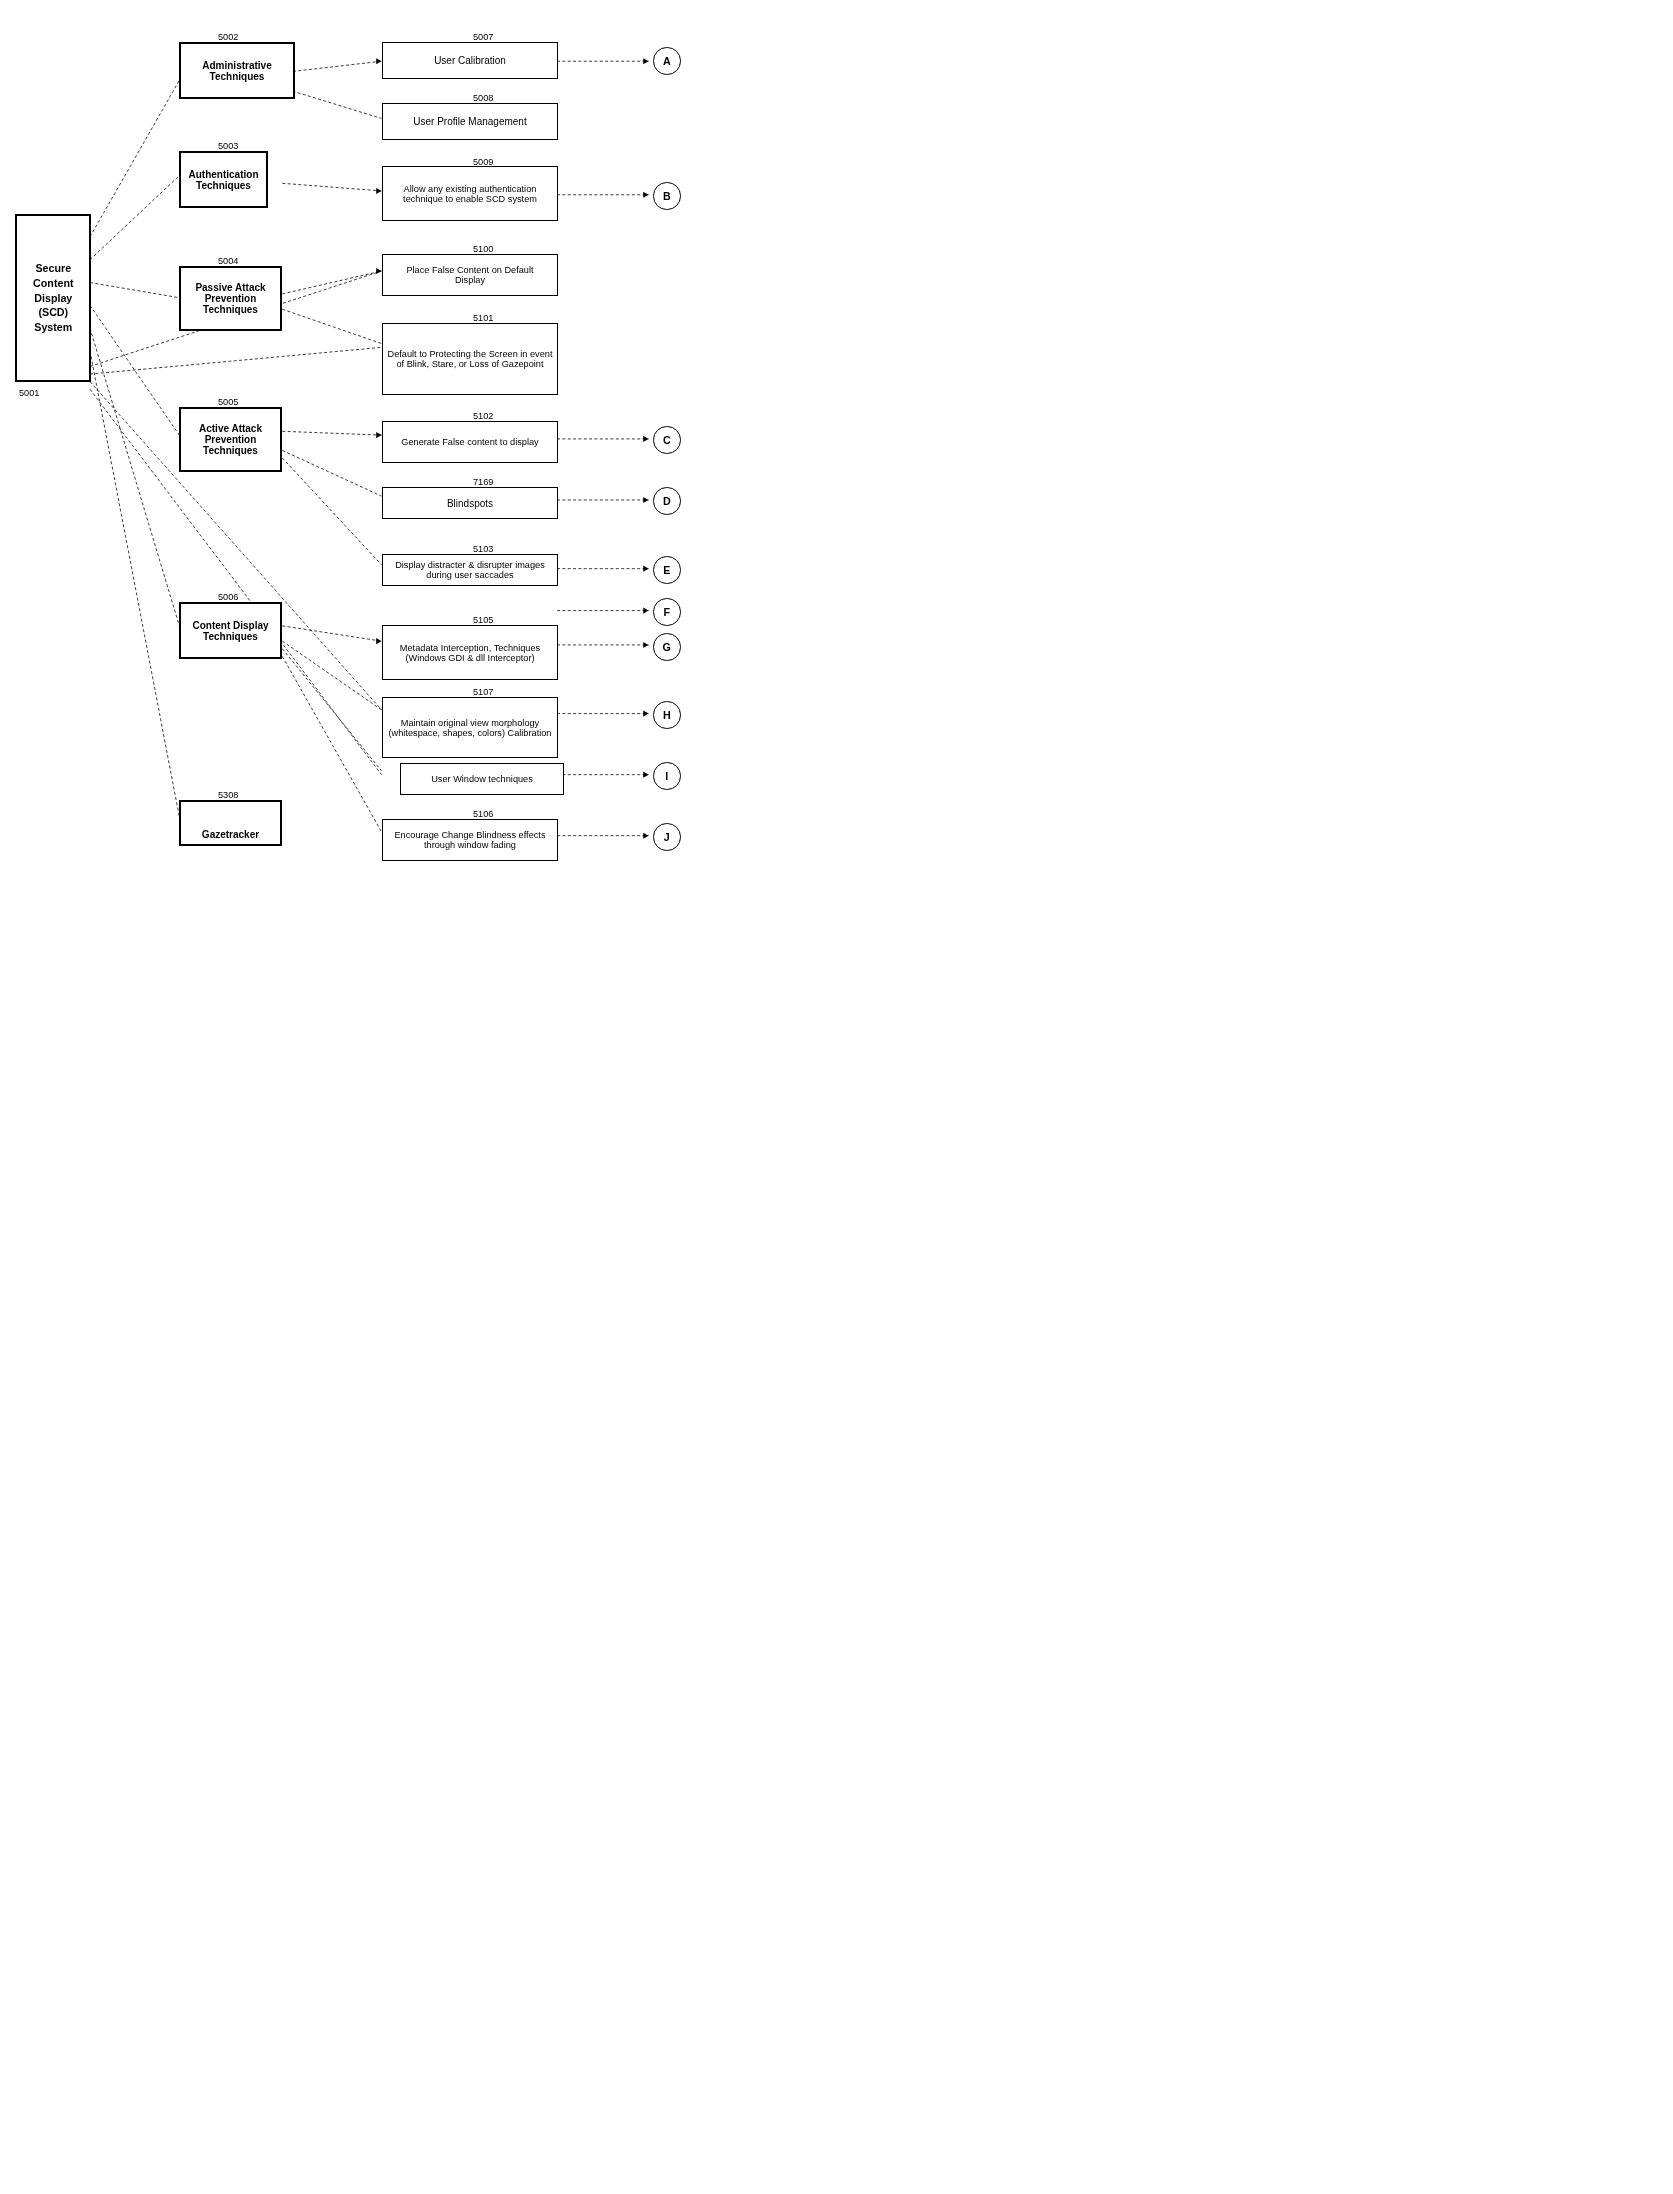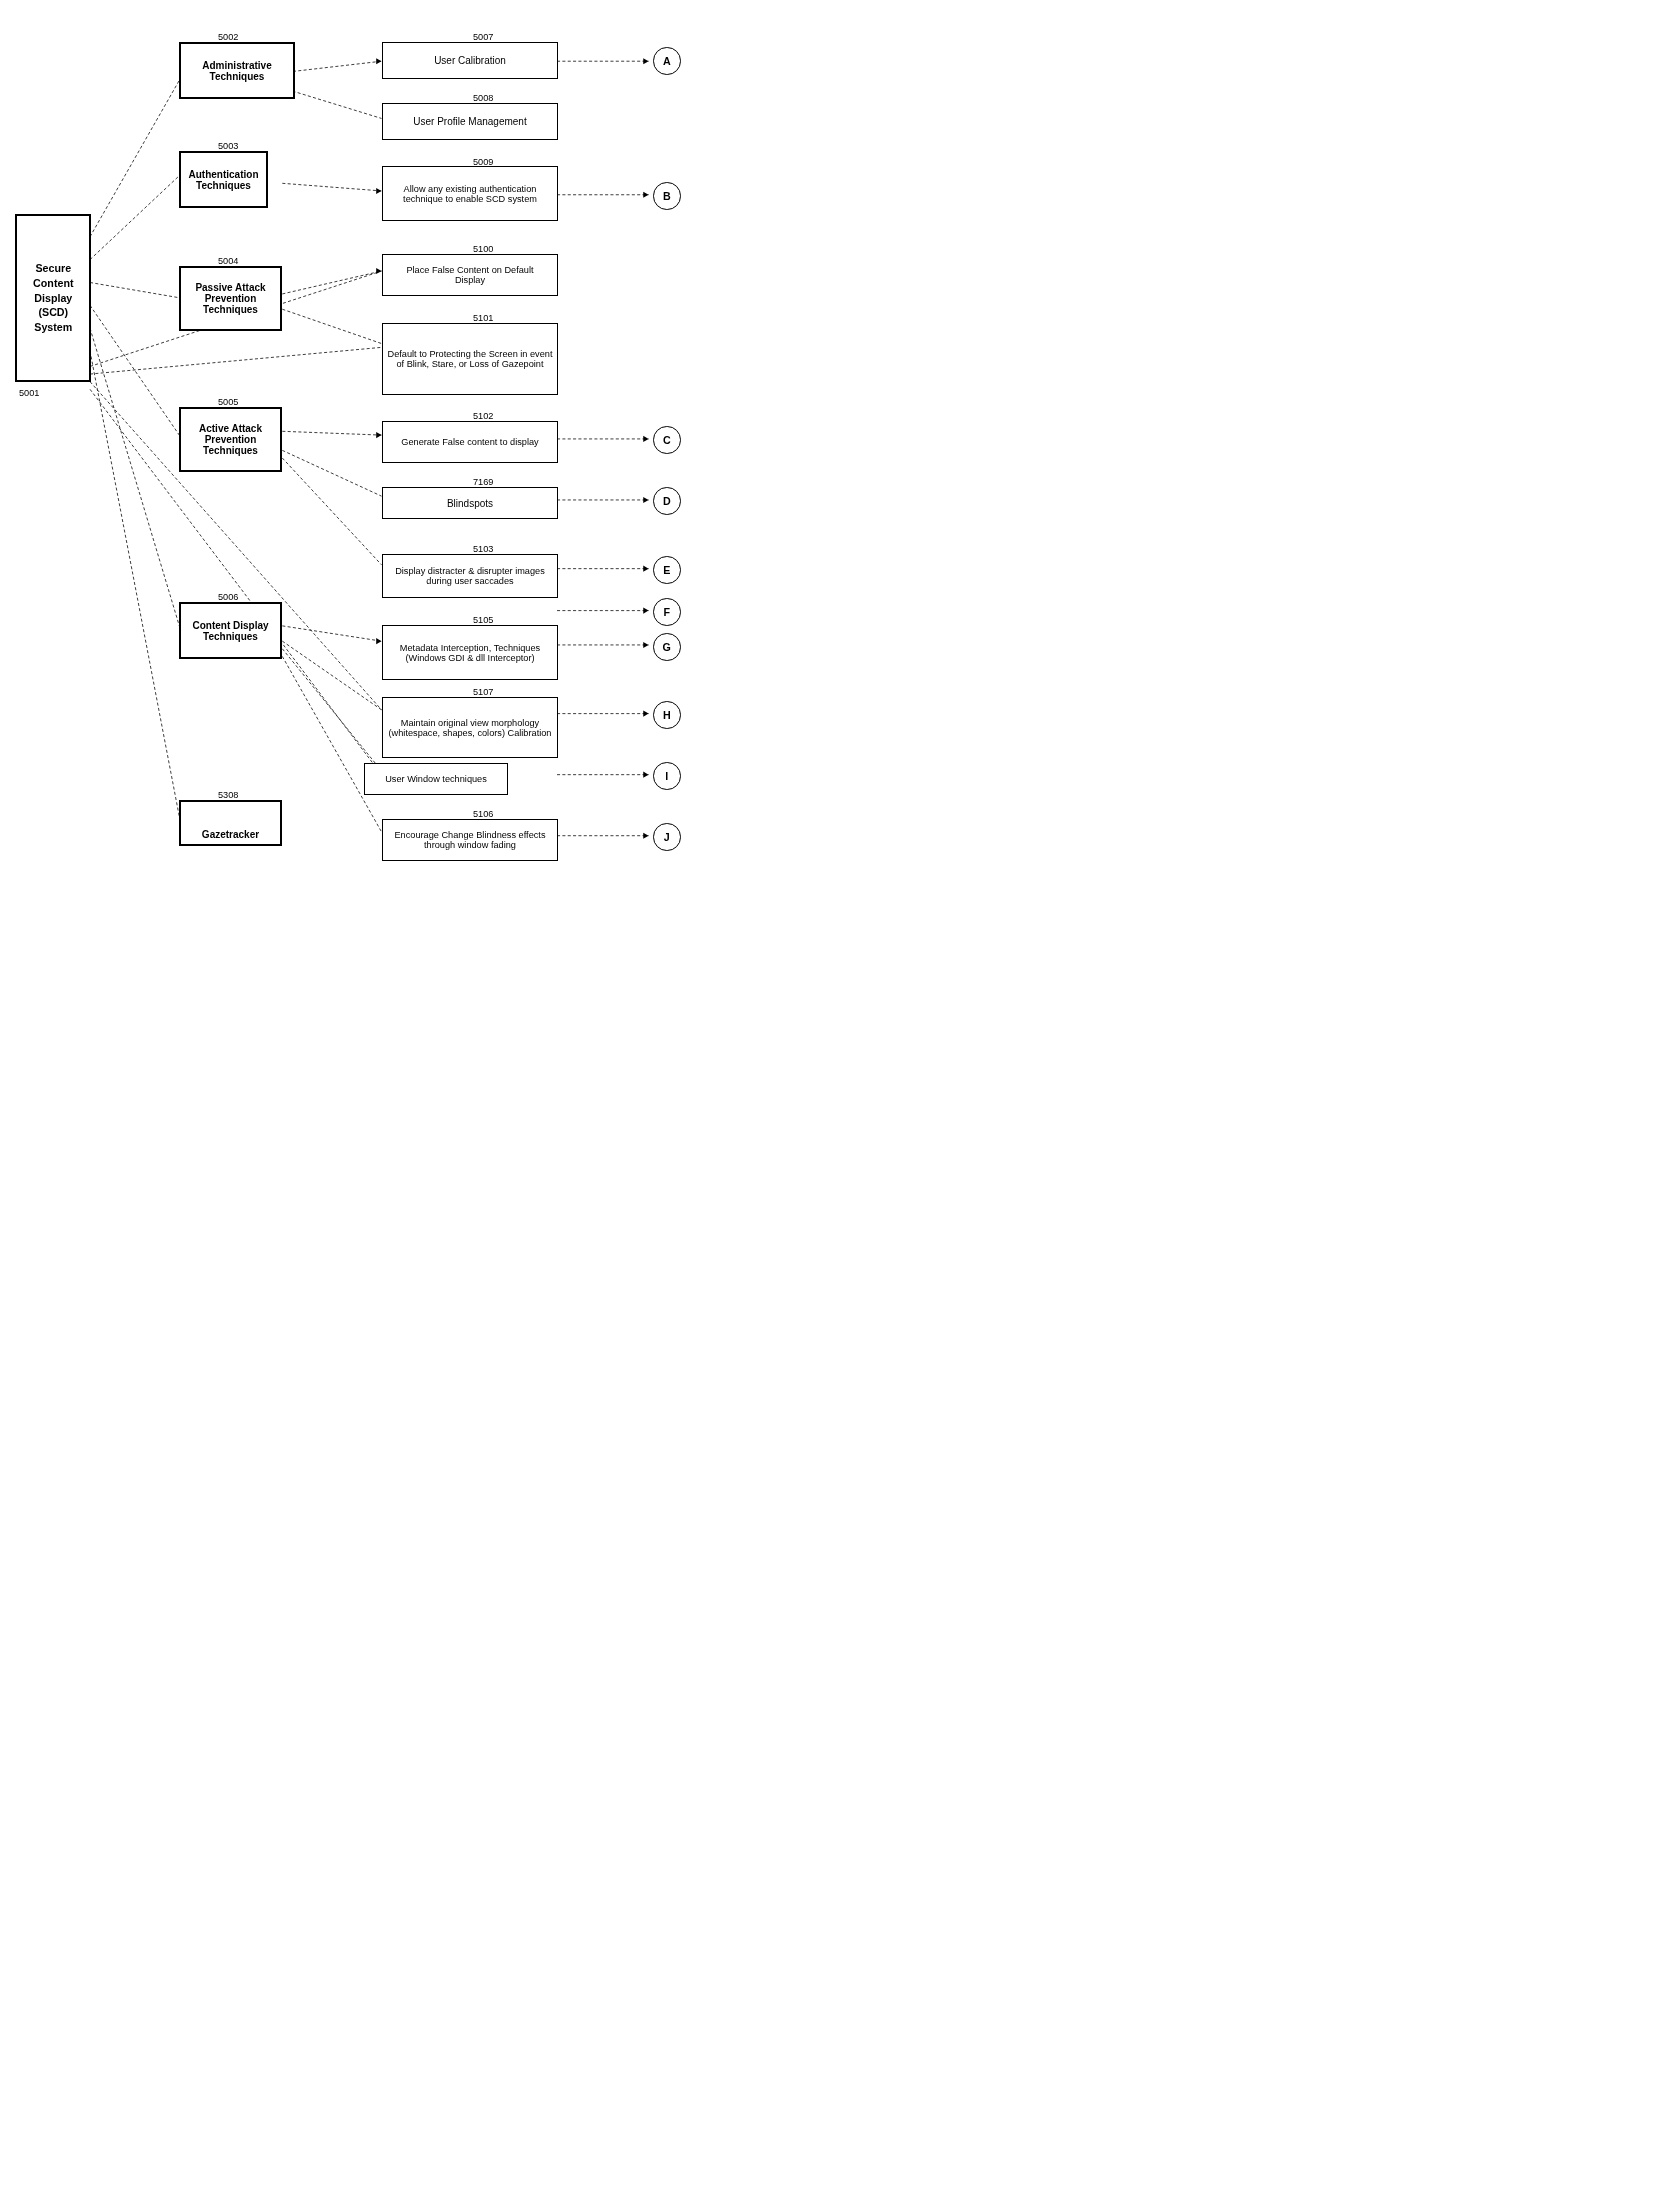--- a/index.html
+++ b/index.html
@@ -228,36 +228,36 @@
   <div class="node" style="left:382px; top:421px; width:176px; height:42px; padding:3.8px; text-align:center;">
     <span style="font-size:9.2px;">Generate False content to display</span>
   </div>
 
   <span class="ref-num" style="left:473px; top:477px;">7169</span>
   <div class="node" style="left:382px; top:487px; width:176px; height:32px; padding:3.8px; text-align:center;">
     <span>Blindspots</span>
   </div>
 
   <span class="ref-num" style="left:473px; top:544px;">5103</span>
-  <div class="node" style="left:382px; top:554px; width:176px; height:44px; padding:1px; text-align:center;">
+  <div class="node" style="left:382px; top:554px; width:176px; height:32px; padding:1px; text-align:center;">
     <span style="font-size:9.2px;">Display distracter &amp; disrupter images during user saccades</span>
   </div>
 
   <span class="ref-num" style="left:473px; top:615px;">5105</span>
   <div class="node" style="left:382px; top:625px; width:176px; height:55px; padding:3.8px; text-align:center;">
     <span style="font-size:9.2px;">Metadata Interception, Techniques (Windows GDI &amp; dll Interceptor)</span>
   </div>
 
   <span class="ref-num" style="left:473px; top:687px;">5107</span>
   <div class="node" style="left:382px; top:697px; width:176px; height:61px; padding:3.8px; text-align:center;">
     <span style="font-size:9.2px;">Maintain original view morphology (whitespace, shapes, colors) Calibration</span>
   </div>
 
   <span class="ref-num" style="left:473px; top:763px;">5108</span>
-  <div class="node" style="left:364px; top:763px; width:144px; height:32px; padding:3.8px; text-align:center;">
+  <div class="node" style="left:400px; top:763px; width:164px; height:32px; padding:3.8px; text-align:center;">
     <span style="font-size:9.2px;">User Window techniques</span>
   </div>
 
   <span class="ref-num" style="left:473px; top:809px;">5106</span>
   <div class="node" style="left:382px; top:819px; width:176px; height:42px; padding:3.8px; text-align:center;">
     <span style="font-size:9.2px;">Encourage Change Blindness effects through window fading</span>
   </div>
 
   <div class="node node-circle" style="left:653px; top:47px; display:flex; align-items:center; justify-content:center;">
     <span>A</span>

